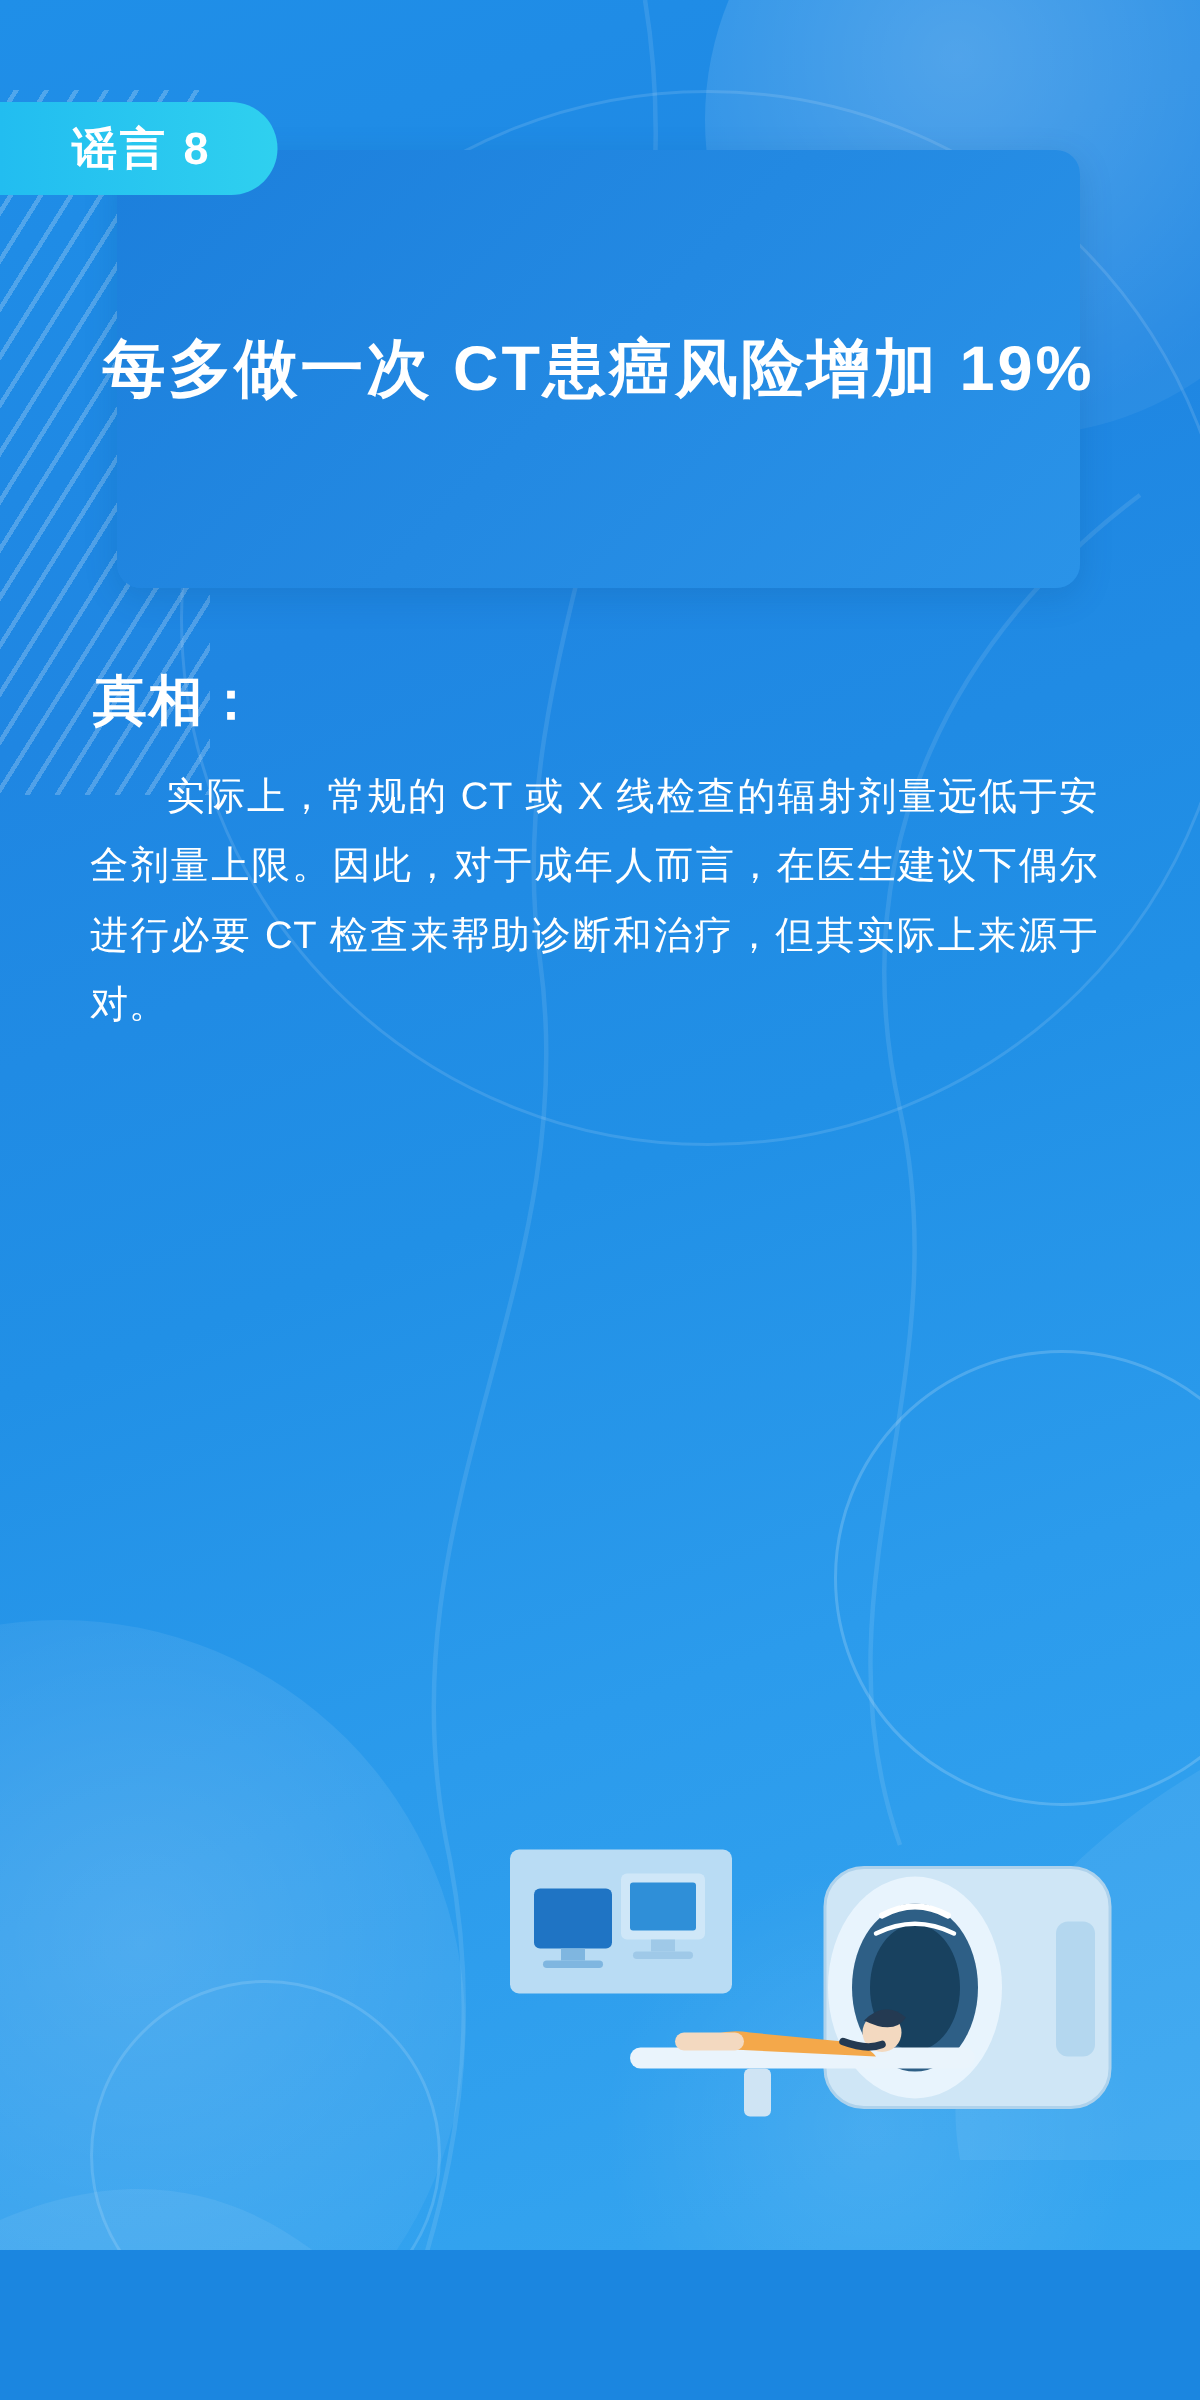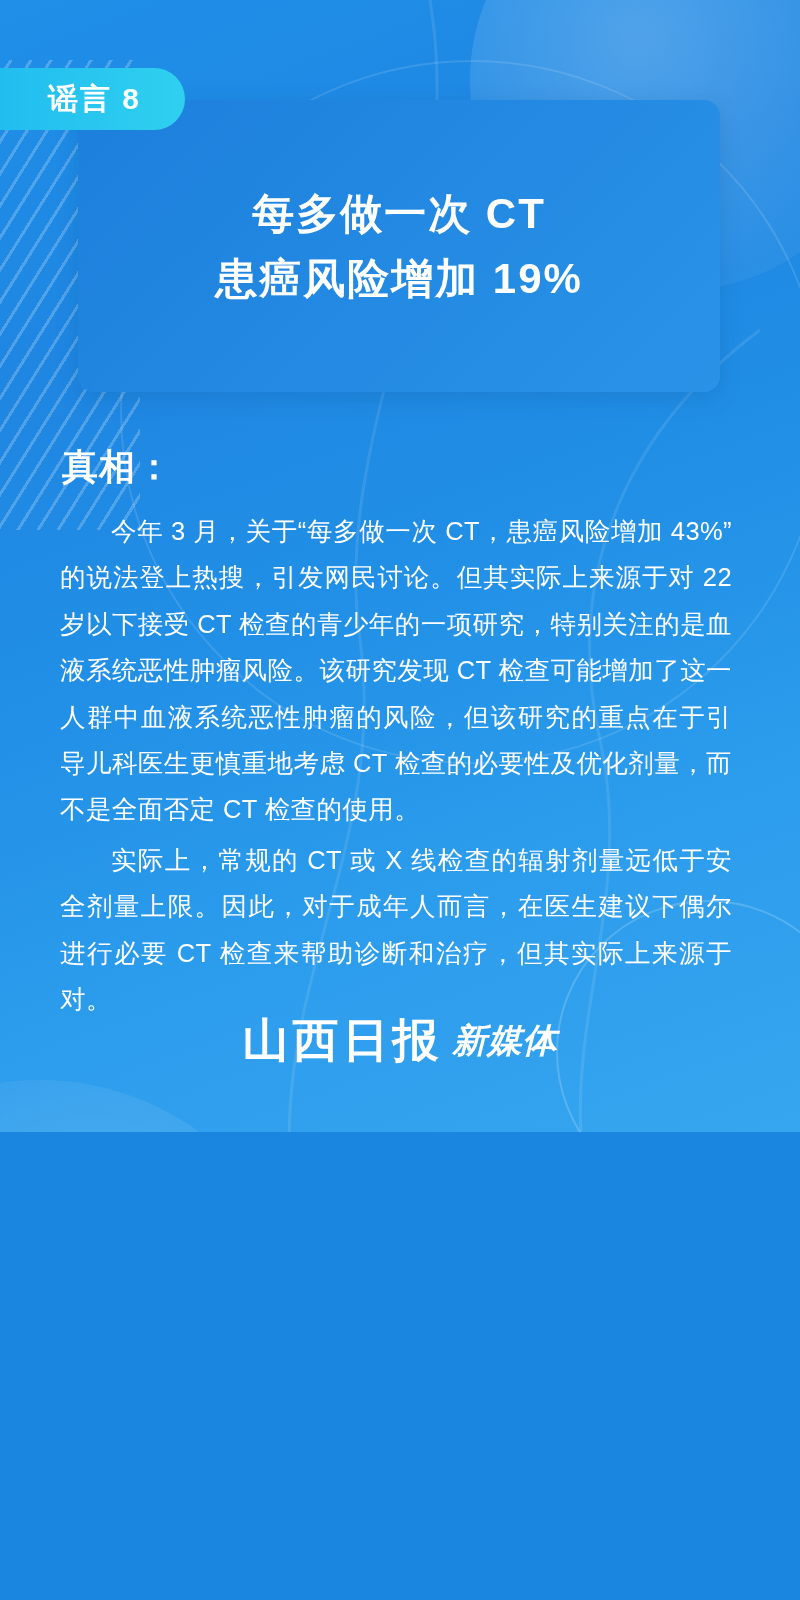--- a/index.html
+++ b/index.html
@@ -9,21 +9,21 @@
   body {
     width: 800px;
     height: 1600px;
     overflow: hidden;
     font-family: "Liberation Sans", "DejaVu Sans", sans-serif;
     background: #1b86e0;
   }
   .poster {
     position: relative;
     width: 800px;
-    height: 1132px;
+    height: 1500px;
     overflow: hidden;
     background: linear-gradient(160deg, #1f8fe8 0%, #1f86e2 28%, #2190e6 52%, #2b9bec 72%, #36a6f0 100%);
   }
 
   
   .bg-circle {
     position: absolute;
     border-radius: 50%;
     pointer-events: none;
   }
@@ -107,21 +107,21 @@
   .headline-card {
     position: absolute;
     left: 78px;
     top: 100px;
     width: 642px;
     height: 292px;
     background: linear-gradient(135deg, #1c7fdc 0%, #2a93e8 100%);
     border-radius: 16px;
     box-shadow: 0 6px 22px rgba(10, 70, 130, 0.18);
     display: flex;
-    flex-direction: column;
+    flex-direction: row;
     align-items: center;
     justify-content: center;
     z-index: 3;
   }
   .headline-line {
     color: #ffffff;
     font-size: 42px;
     font-weight: bold;
     letter-spacing: 2px;
     line-height: 1.55;
@@ -220,21 +220,20 @@
   </div>
 
   <div class="headline-card">
     <div class="headline-line">每多做一次 CT</div>
     <div class="headline-line">患癌风险增加 19%</div>
   </div>
 
   <div class="truth-label">真相：</div>
 
   <div class="body-copy">
-    <p class="para">今年 3 月，关于“每多做一次 CT，患癌风险增加 43%”的说法登上热搜，引发网民讨论。但其实际上来源于对 22 岁以下接受 CT 检查的青少年的一项研究，特别关注的是血液系统恶性肿瘤风险。该研究发现 CT 检查可能增加了这一人群中血液系统恶性肿瘤的风险，但该研究的重点在于引导儿科医生更慎重地考虑 CT 检查的必要性及优化剂量，而不是全面否定 CT 检查的使用。</p>
     <p class="para">实际上，常规的 CT 或 X 线检查的辐射剂量远低于安全剂量上限。因此，对于成年人而言，在医生建议下偶尔进行必要 CT 检查来帮助诊断和治疗，但其实际上来源于对。</p>
   </div>
 
   <svg class="illustration" viewBox="0 0 470 230">
 
     <rect x="40" y="18" width="148" height="96" rx="6" fill="#b9dcf4"></rect>
     <rect x="56" y="44" width="52" height="40" rx="4" fill="#1f74c4"></rect>
     <rect x="74" y="84" width="16" height="8" fill="#7fb6e0"></rect>
     <rect x="62" y="92" width="40" height="5" rx="2.5" fill="#7fb6e0"></rect>
     <rect x="114" y="34" width="56" height="44" rx="4" fill="#cfe7f8"></rect>
@@ -254,18 +253,14 @@
     <rect x="120" y="150" width="230" height="14" rx="7" fill="#eaf4fc"></rect>
     <rect x="196" y="164" width="18" height="32" rx="4" fill="#cfe4f4"></rect>
 
     <path d="M160,150 q18,-14 40,-10 l62,6 q16,2 22,10 z" fill="#f4a84a"></path>
     <rect x="150" y="140" width="46" height="12" rx="6" fill="#f3d9c0"></rect>
     <circle cx="288" cy="140" r="13" fill="#f3d9c0"></circle>
     <path d="M276,132 q14,-14 28,-2 q-8,12 -28,2 z" fill="#243a52"></path>
     <path d="M262,146 q16,6 26,2" stroke="#243a52" stroke-width="5" fill="none" stroke-linecap="round"></path>
   </svg>
 
-  <div class="logo">
-    <span class="logo-mark">山西日报</span>
-    <span class="logo-sub">新媒体</span>
-  </div>
 
 </div>
 
 </body></html>

